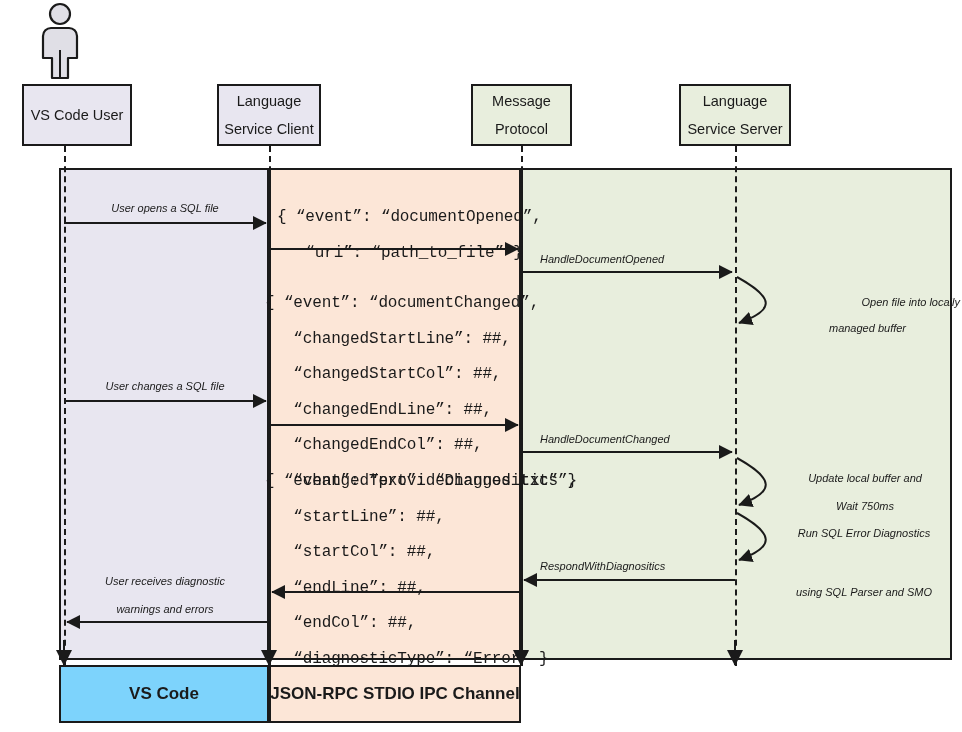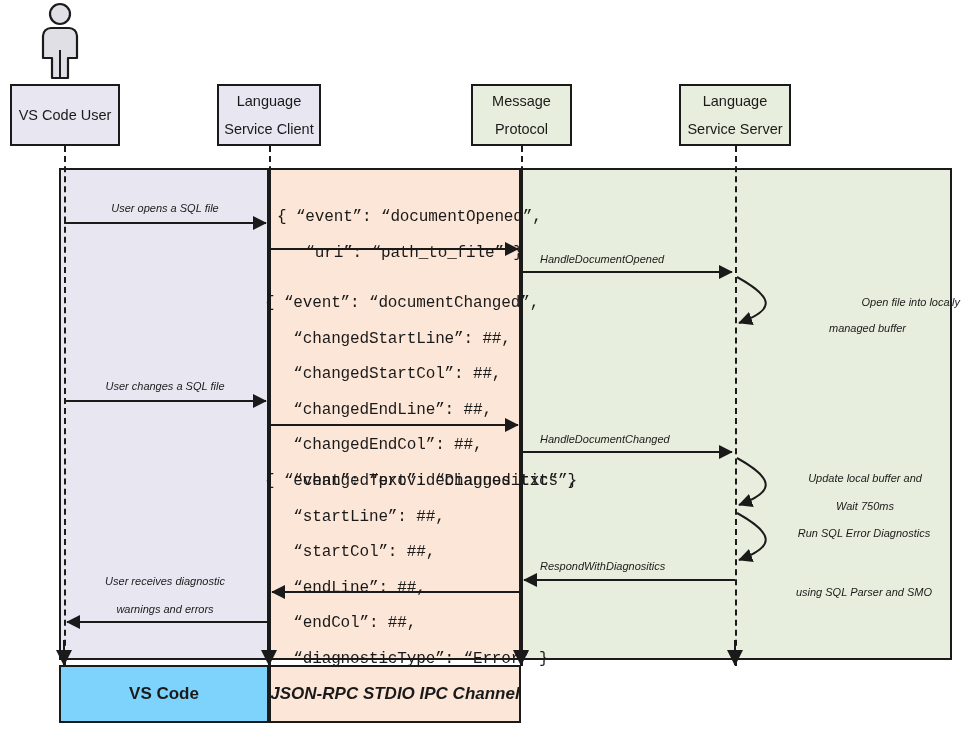--- a/index.html
+++ b/index.html
@@ -49,21 +49,21 @@
   <div class="band" style="left:521px;top:168px;width:431px;height:492px;background:#e8eedd;"></div>
 
   <div class="actor" style="left:34px;top:2px;width:52px;height:78px;">
     <svg width="52" height="78" viewBox="0 0 52 78">
       <circle cx="26" cy="12" r="10" fill="#e0dfe6" stroke="#1a1a1a" stroke-width="2.2"></circle>
       <path d="M9 34 a8 8 0 0 1 8-8 h18 a8 8 0 0 1 8 8 v22 h-9 v20 h-16 v-20 h-9 z" fill="#e0dfe6" stroke="#1a1a1a" stroke-width="2.2" stroke-linejoin="round"></path>
       <line x1="26" y1="48" x2="26" y2="76" stroke="#1a1a1a" stroke-width="2"></line>
     </svg>
   </div>
 
-  <div class="lbox" style="left:10px;top:84px;width:110px;height:62px;background:#e8e6f0;">
+  <div class="lbox" style="left:22px;top:84px;width:110px;height:62px;background:#e8e6f0;">
     <span>VS Code User</span>
   </div>
 
   <div class="lbox" style="left:217px;top:84px;width:104px;height:62px;background:#e8e6f0;">
     <span>Language</span>
     <span>Service Client</span>
   </div>
 
   <div class="lbox" style="left:471px;top:84px;width:101px;height:62px;background:#e8eedd;">
     <span>Message</span>
@@ -159,17 +159,17 @@
   <div class="json" style="left:265px;top:464px;">{ “event”: “provideDiagnositics”,
    “startLine”: ##,
    “startCol”: ##,
    “endLine”: ##,
    “endCol”: ##,
    “diagnosticType”: “Error” }</div>
 
   <div class="foot" style="left:59px;top:665px;width:210px;height:58px;background:#7dd3fc;align-items:center;">
     <span>VS Code</span>
   </div>
-  <div class="foot" style="left:269px;top:665px;width:252px;height:58px;background:#fce6d7;font-style:italic;">
+  <div class="foot" style="left:269px;top:665px;width:252px;height:58px;background:#fce6d7;">
     <span>JSON-RPC STDIO IPC Channel</span>
   </div>
 
 </div>
 
 </body></html>

